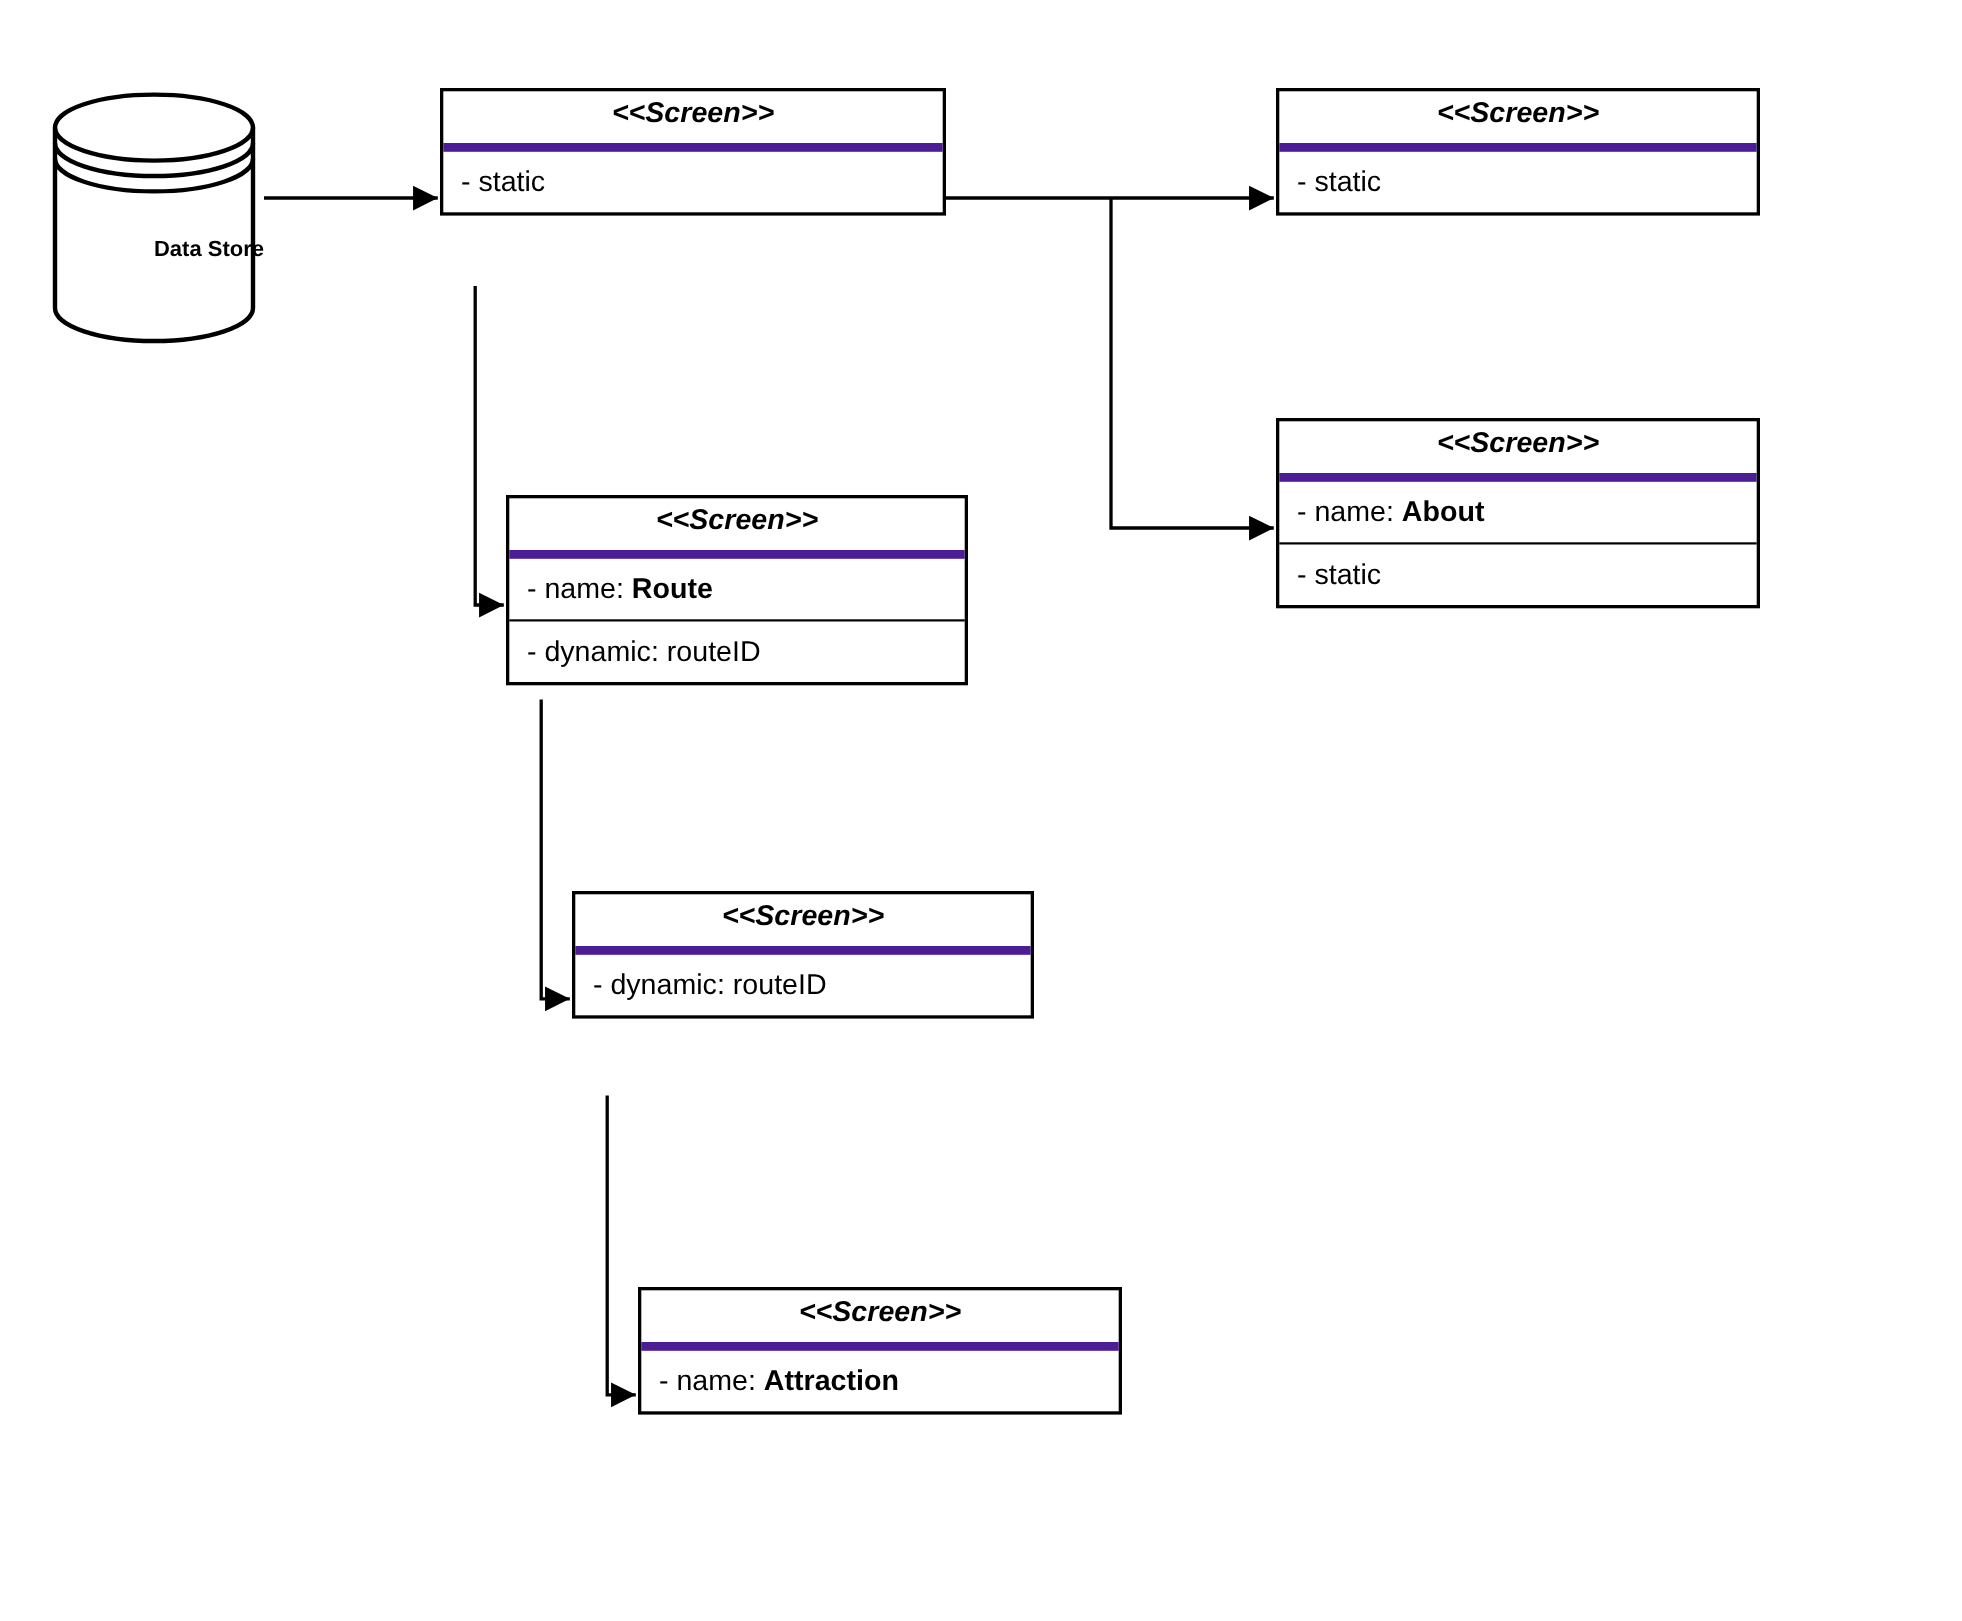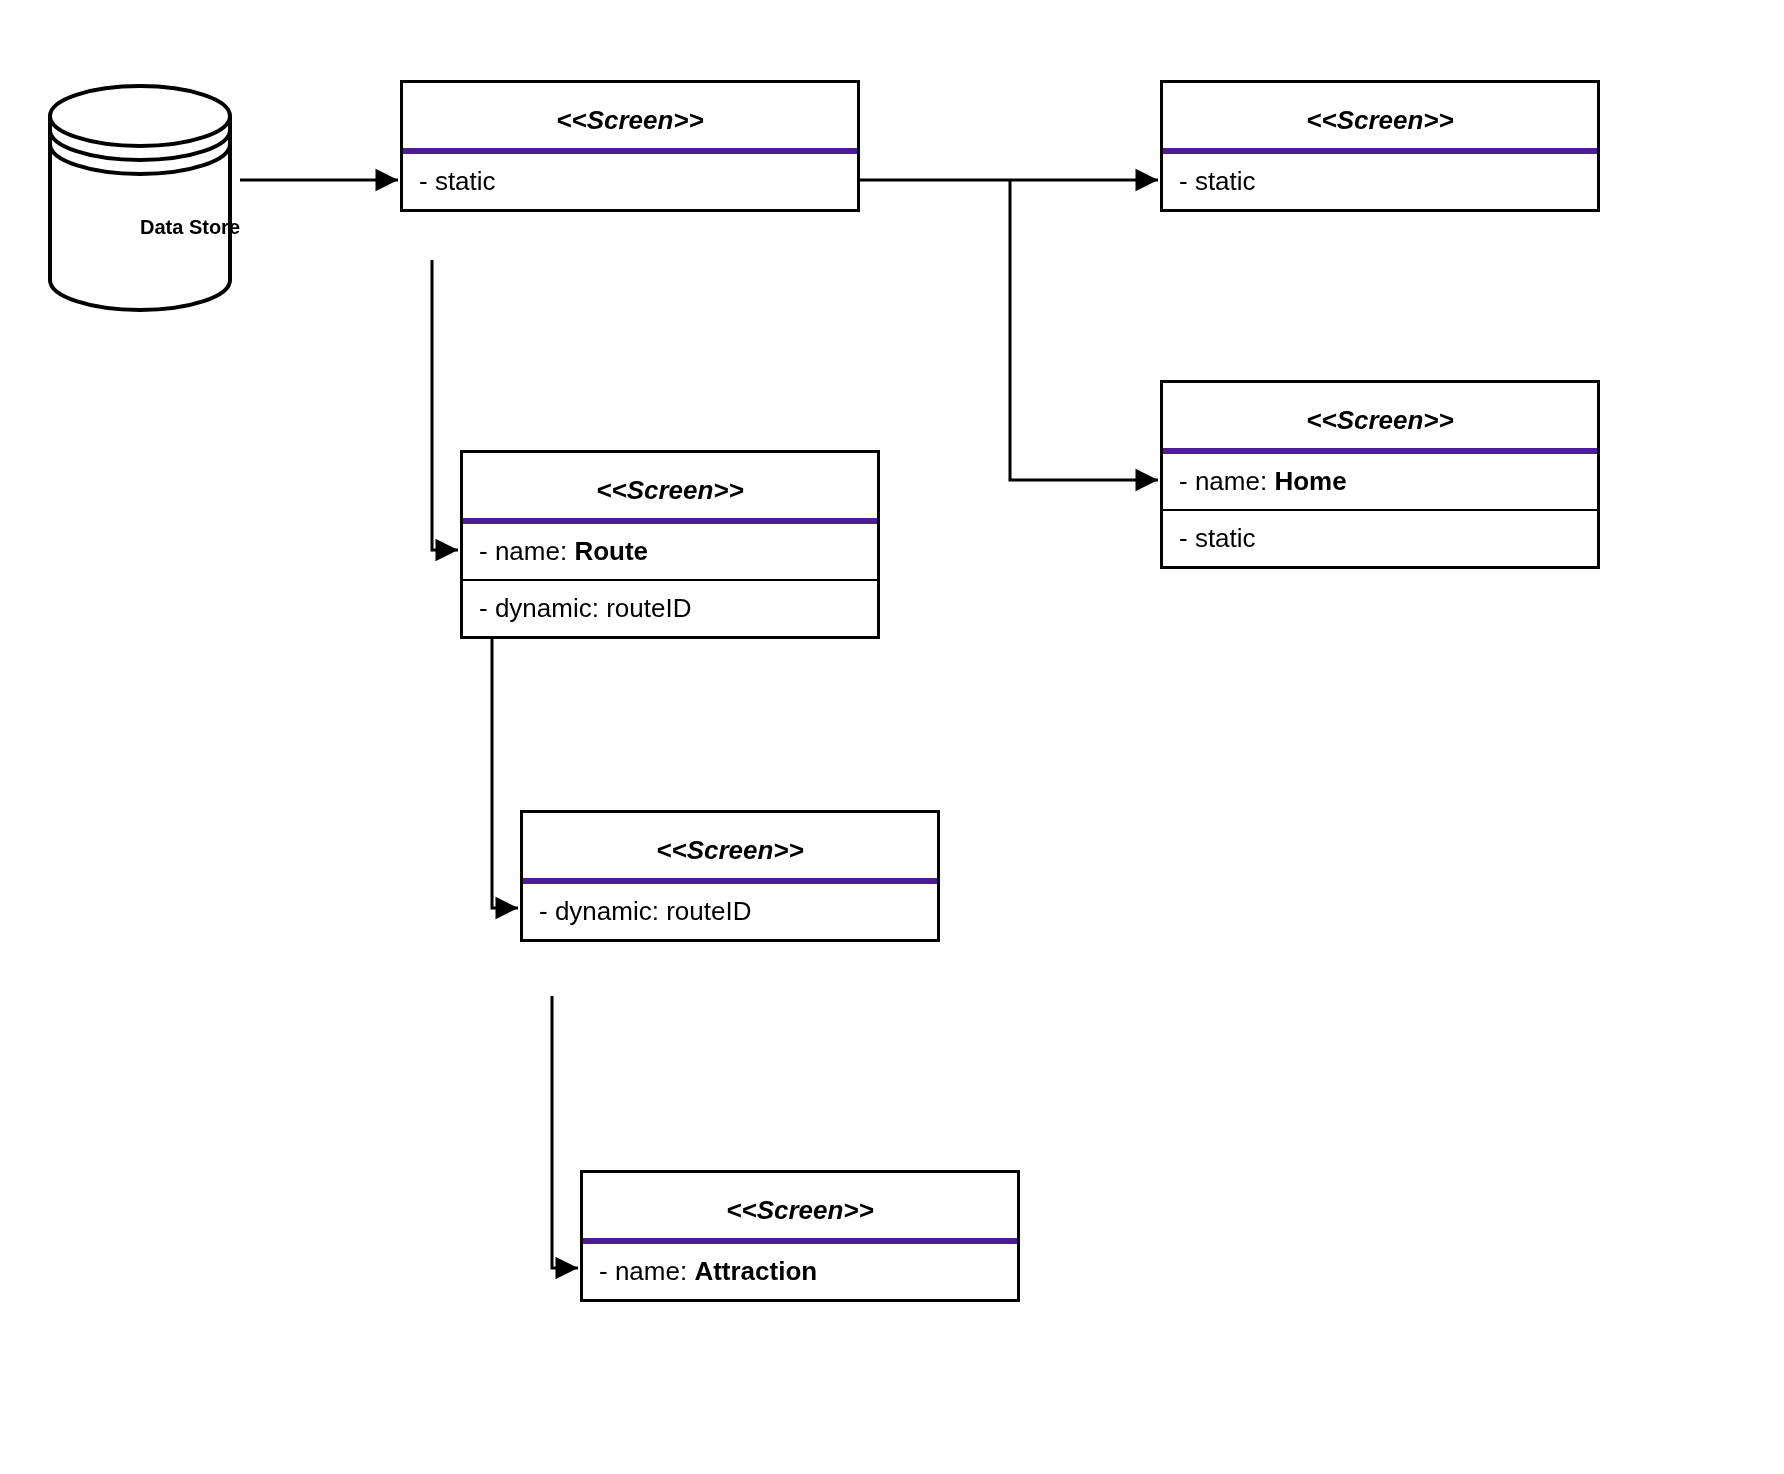--- a/index.html
+++ b/index.html
@@ -20,22 +20,22 @@
     position: absolute;
     border: 3px solid #000;
     background: #fff;
     box-sizing: border-box;
   }
   .node .stereotype {
     text-align: center;
     font-style: italic;
     font-weight: bold;
     font-size: 26px;
-    padding: 22px 10px 12px 10px;
-    border-bottom: 6px solid #4c1d95;
+    padding: 4px 10px 12px 10px;
+    border-bottom: 8px solid #4c1d95;
   }
   .node .row {
     font-size: 26px;
     padding: 12px 16px;
     border-bottom: 2px solid #000;
   }
   .node .row:last-child {
     border-bottom: none;
   }
   .node .label { font-weight: normal; }
@@ -81,21 +81,21 @@
     <div class="stereotype">&lt;&lt;Screen&gt;&gt;</div>
     <div class="row">
       - <span>static</span>
     </div>
   </div>
 
   <div class="node" style="left:1160px; top:380px; width:440px;">
     <div class="stereotype">&lt;&lt;Screen&gt;&gt;</div>
     <div class="row">
       - <span class="label">name:</span>
-        <span class="value">Home</span>
+        <span class="value">About</span>
     </div>
     <div class="row">
       - <span>static</span>
     </div>
   </div>
 
   <div class="node" style="left:460px; top:450px; width:420px;">
     <div class="stereotype">&lt;&lt;Screen&gt;&gt;</div>
     <div class="row">
       - <span class="label">name:</span>

